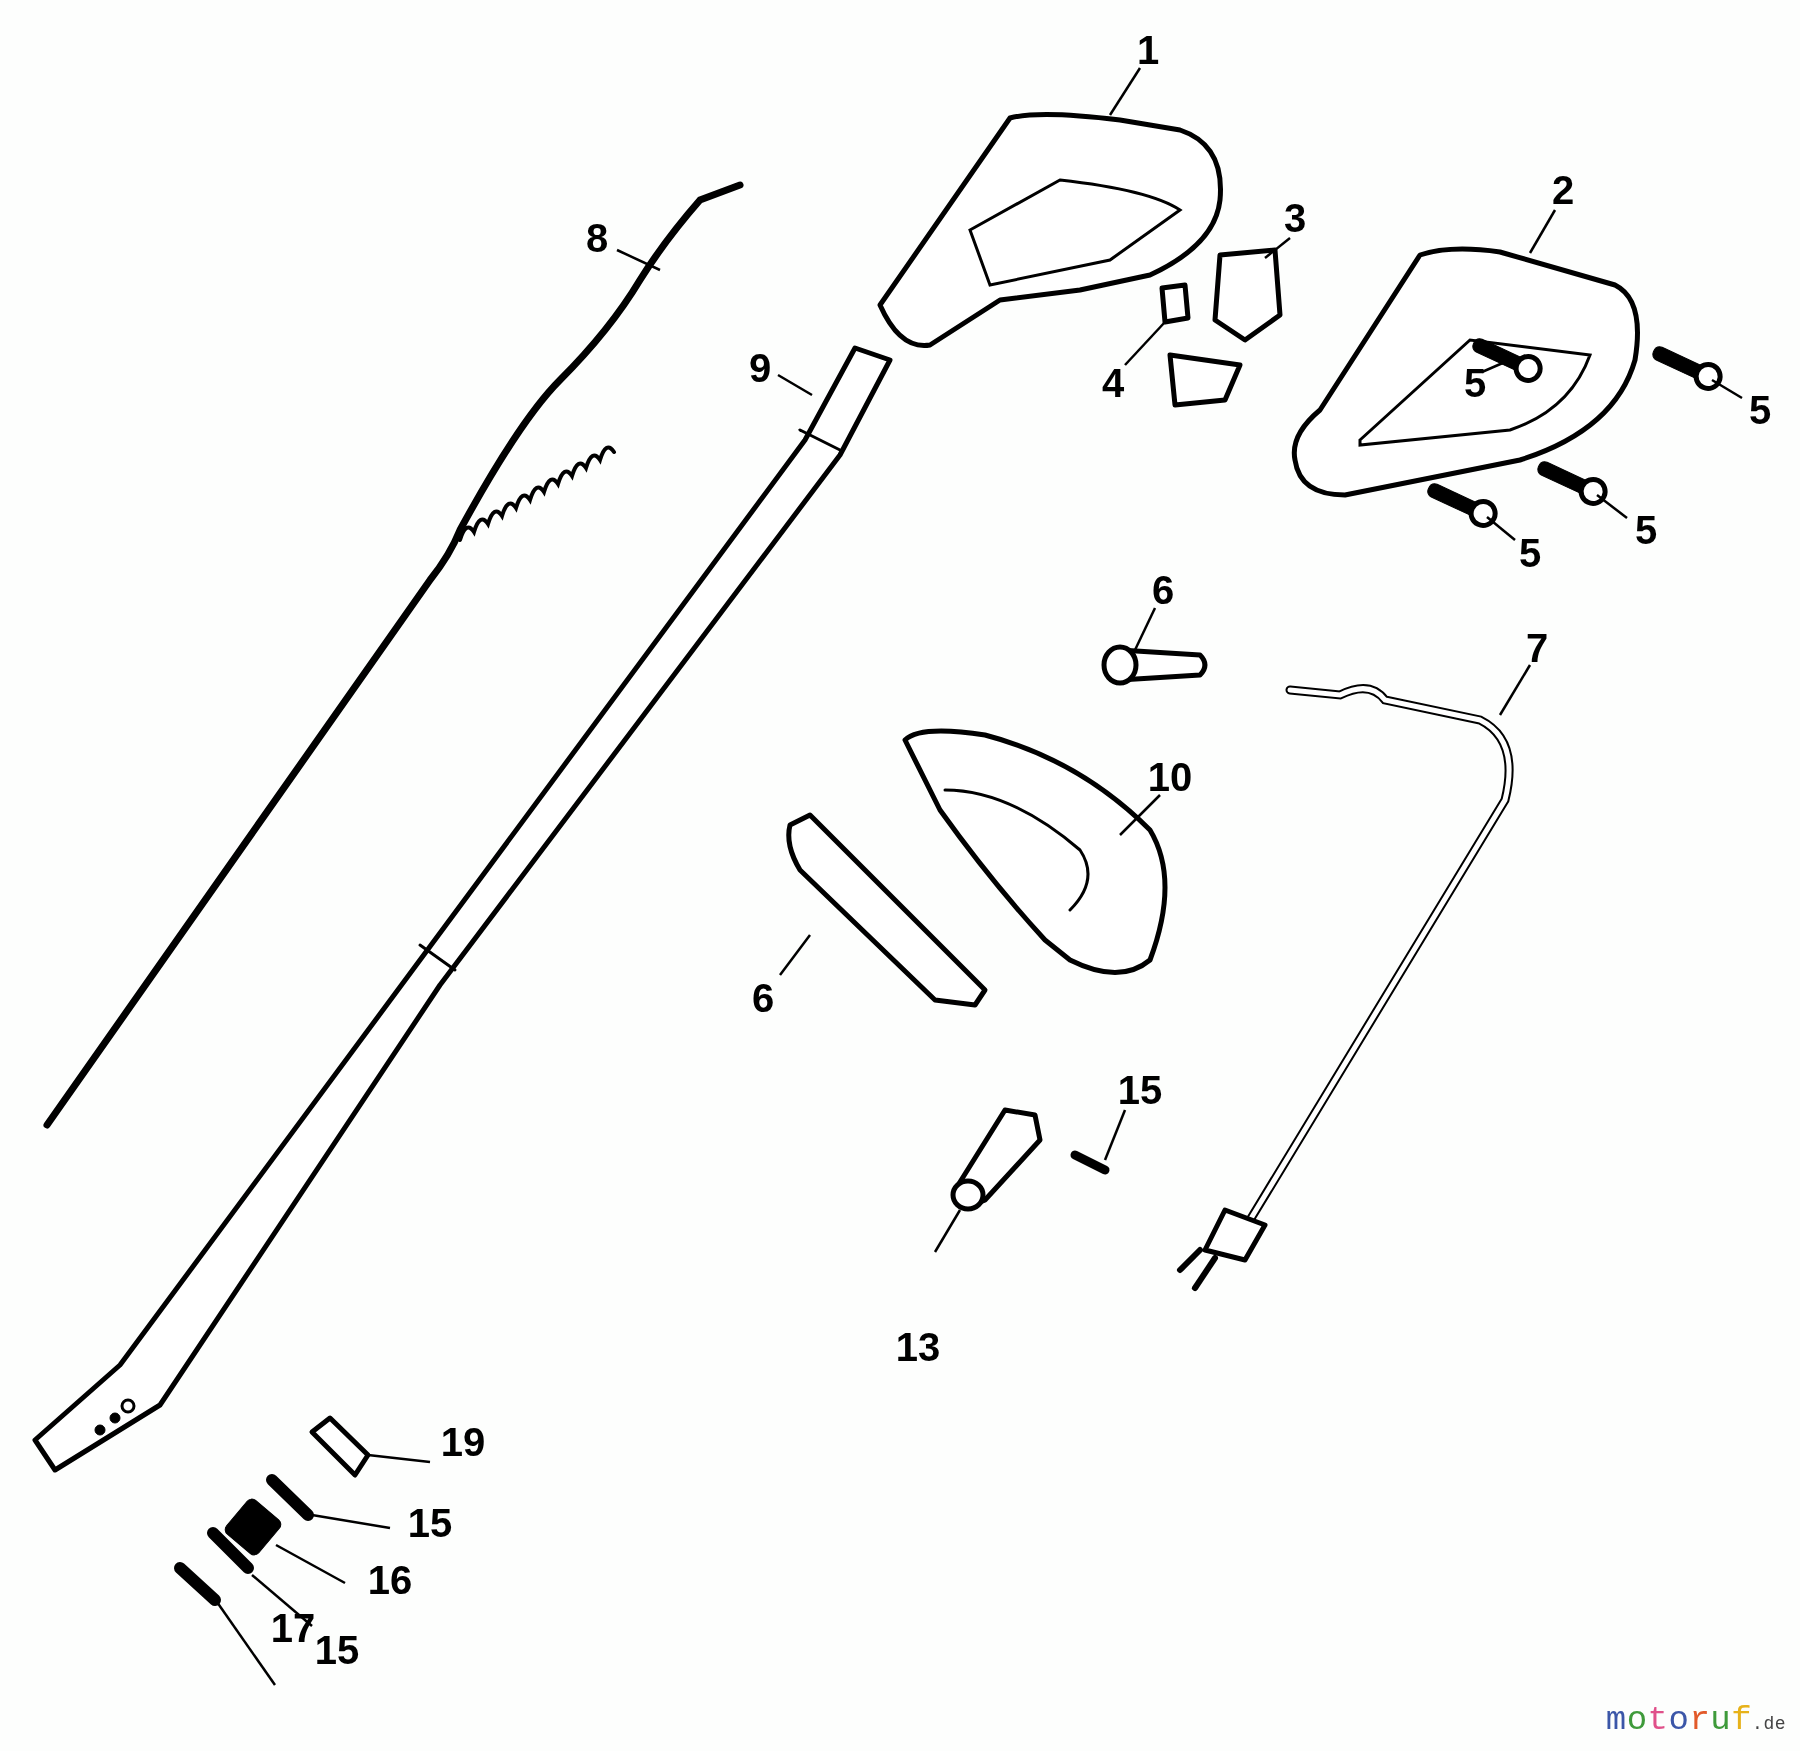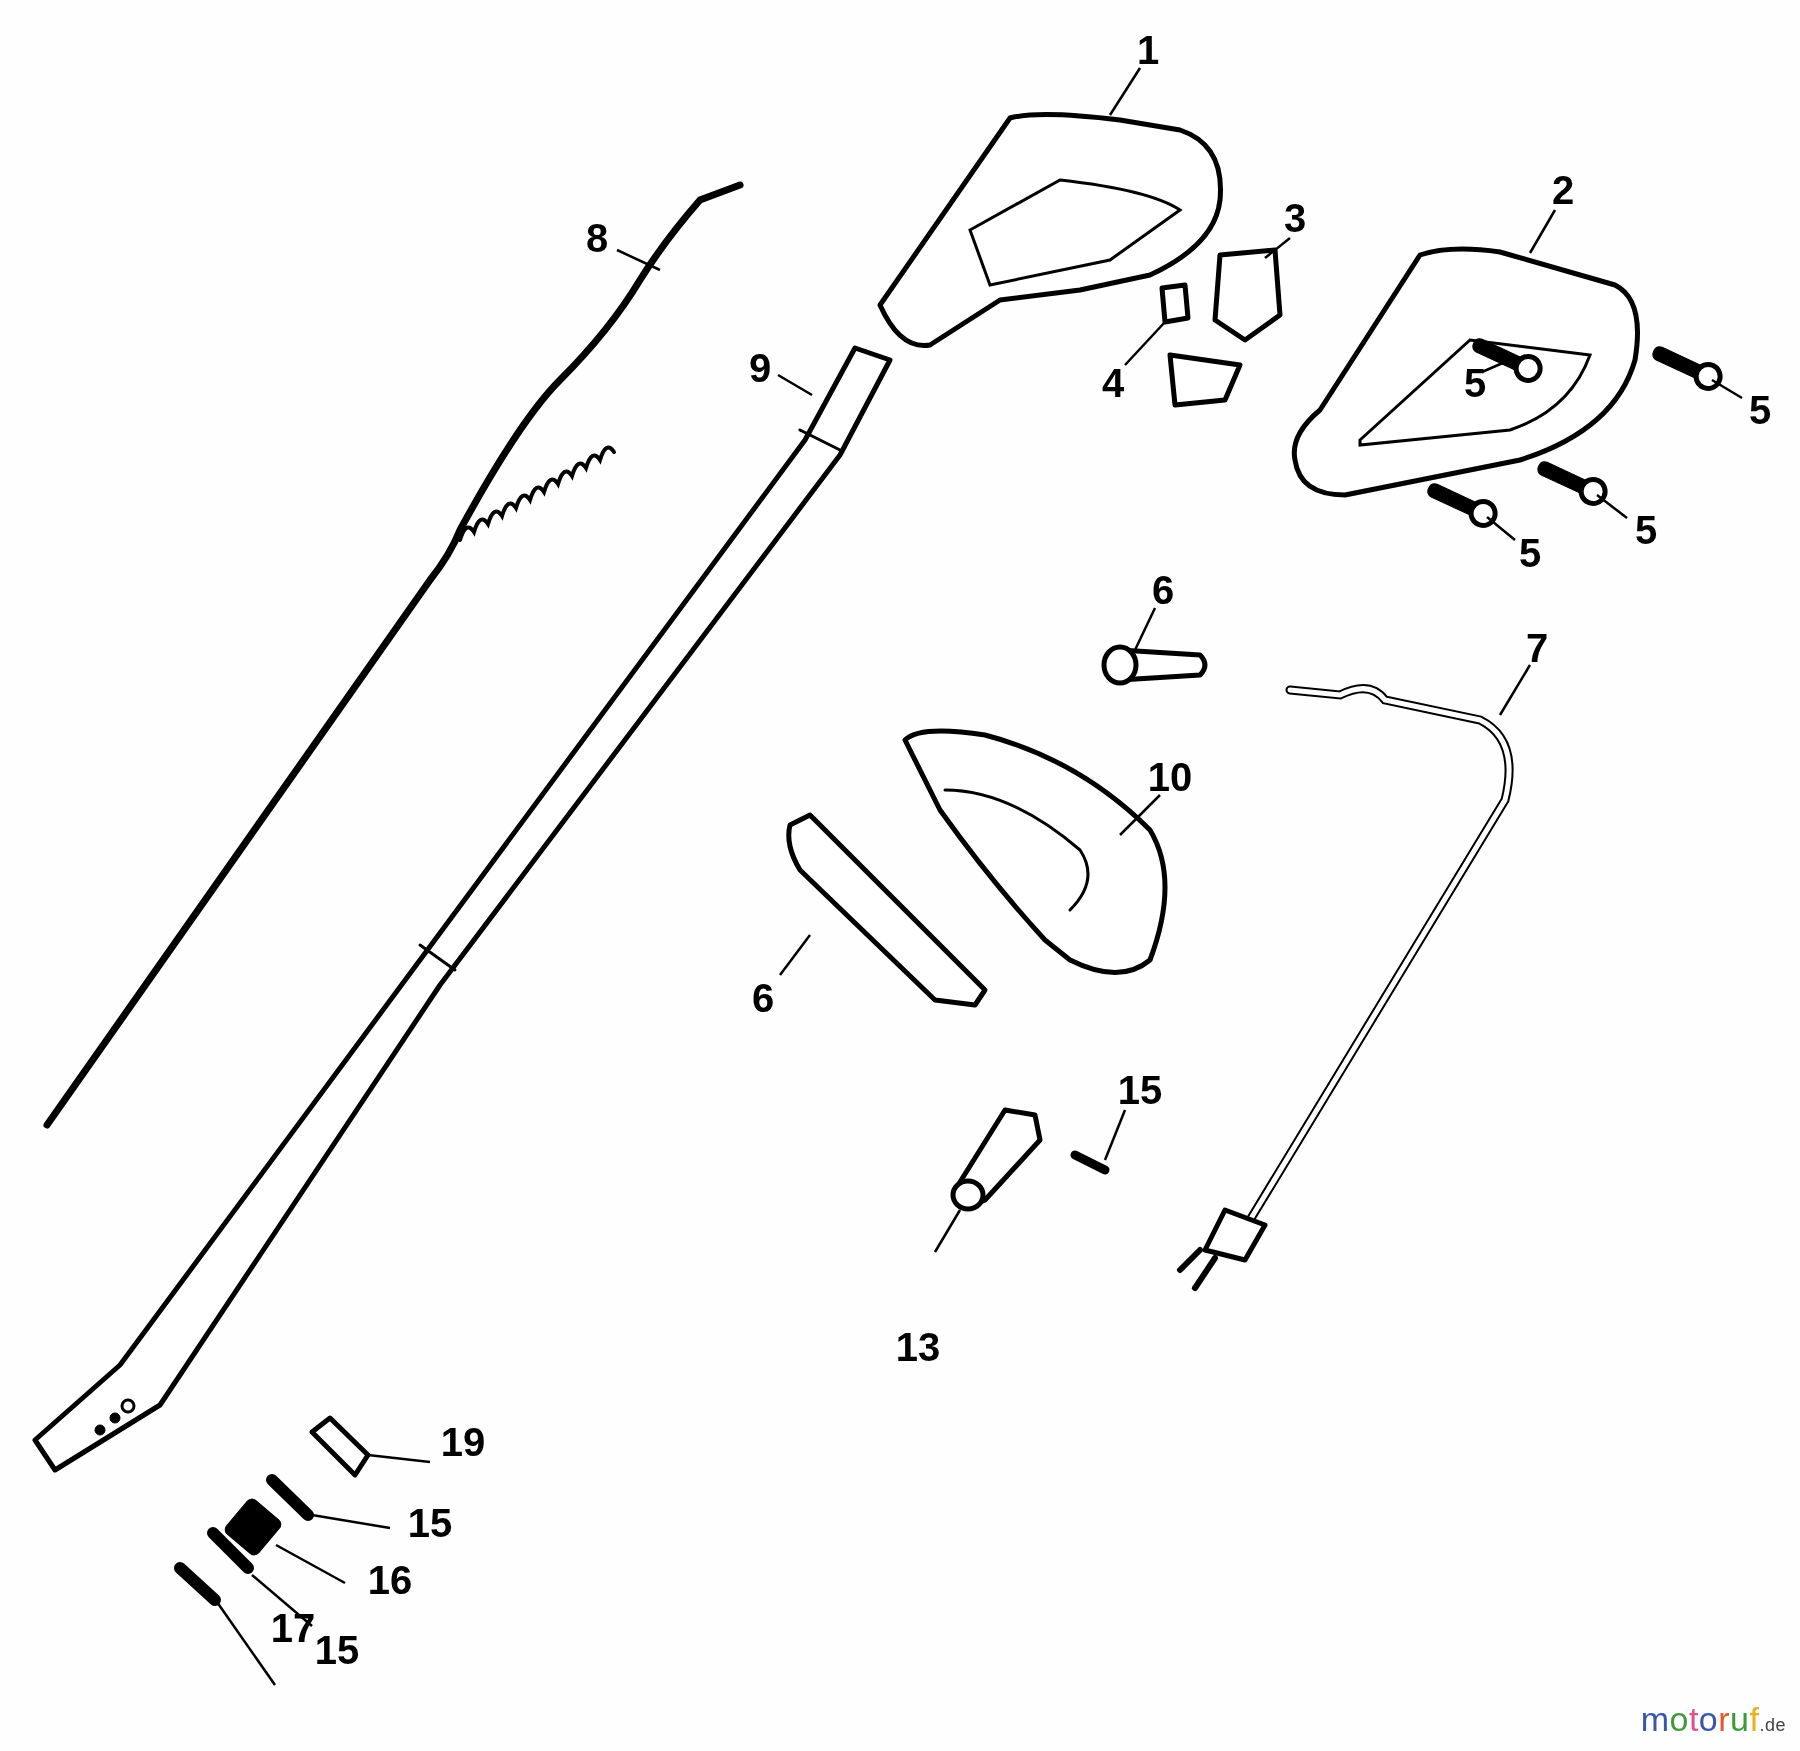--- a/index.html
+++ b/index.html
@@ -3,21 +3,21 @@
 <meta charset="utf-8">
 <style>
   html,body{margin:0;padding:0;background:#fdfefd;}
   body{width:1800px;height:1751px;position:relative;overflow:hidden;font-family:"Liberation Sans",sans-serif;}
   svg.diagram{position:absolute;left:0;top:0;width:1800px;height:1751px;}
   .part{fill:#fff;stroke:#000;stroke-width:5;stroke-linejoin:round;stroke-linecap:round;}
   .thin{fill:none;stroke:#000;stroke-width:3;stroke-linecap:round;}
   .leader{stroke:#000;stroke-width:2.5;fill:none;}
   .solid{fill:#000;stroke:#000;}
   .callout{position:absolute;font-weight:bold;font-size:40px;color:#000;line-height:1;transform:translate(-50%,-50%);}
-  .wm{position:absolute;right:14px;bottom:12px;font-family:Liberation Sans, sans-serif;font-size:34px;letter-spacing:0.5px;}
+  .wm{position:absolute;right:14px;bottom:12px;font-family:Liberation Mono, monospace;font-size:34px;letter-spacing:0.5px;}
   .wm .de{font-size:18px;color:#444;}
 </style>
 </head>
 <body>
 
 <svg class="diagram" viewBox="0 0 1800 1751" xmlns="http://www.w3.org/2000/svg">
 
   <g>
     <path class="thin" style="stroke-width:7" d="M47,1125 L430,580 Q450,555 460,530 Q520,420 560,380 Q610,330 640,280 Q665,240 700,200 L740,185"></path>
     <path class="thin" style="stroke-width:4" d="M460,540 q6,-20 14,-8 q6,-20 14,-8 q6,-20 14,-8 q6,-20 14,-8 q6,-20 14,-8 q6,-20 14,-8 q6,-20 14,-8 q6,-20 14,-8 q6,-20 14,-8 q6,-20 14,-8 q6,-20 14,-8"></path>

